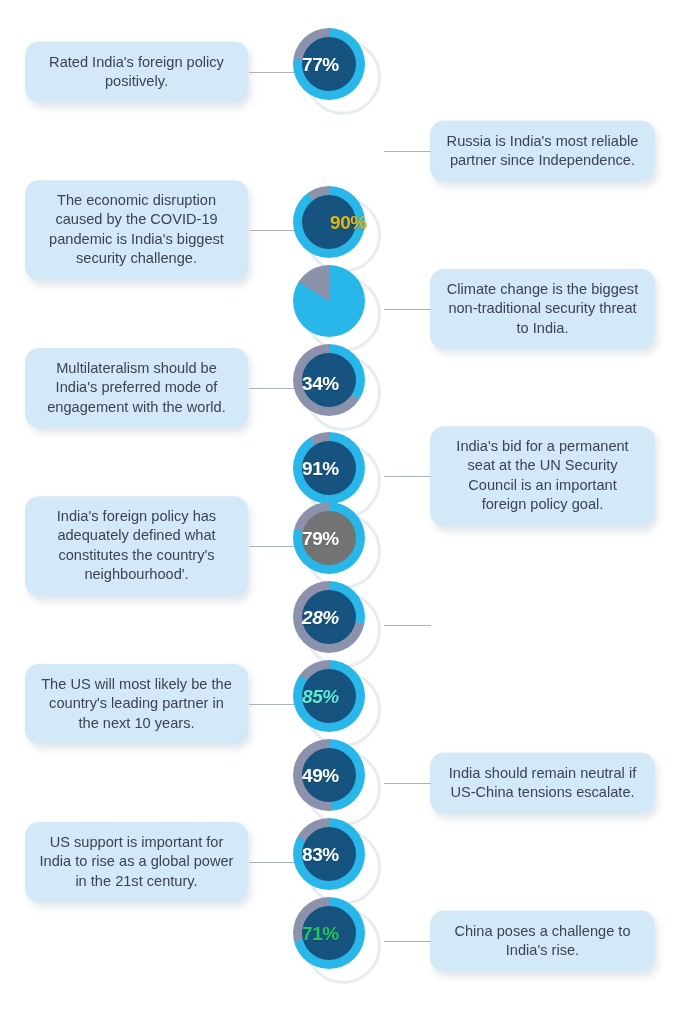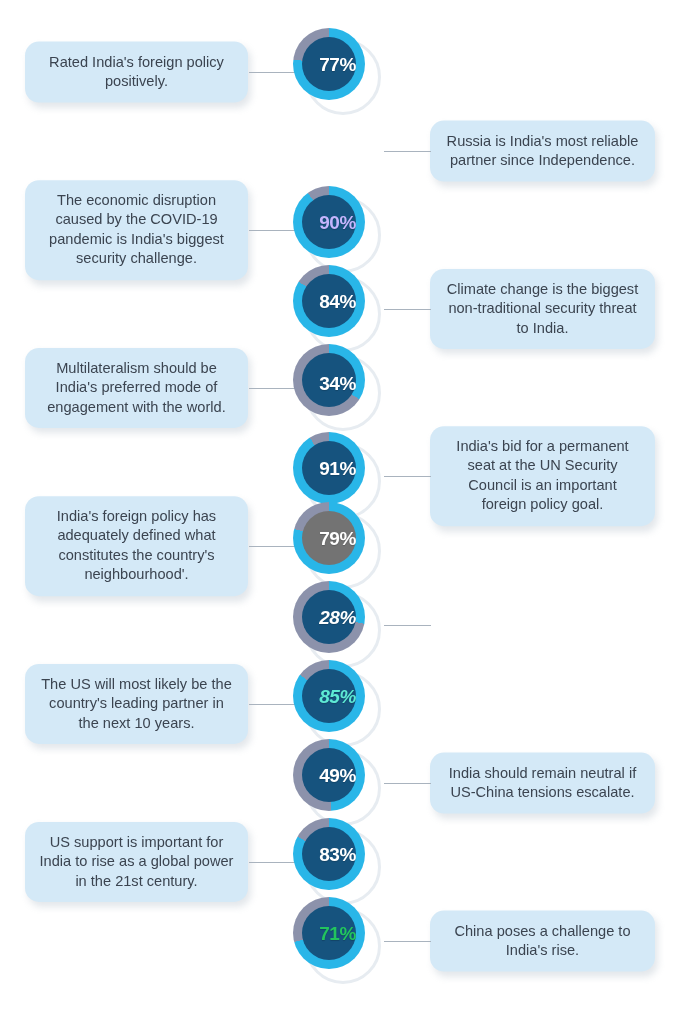--- a/index.html
+++ b/index.html
@@ -101,21 +101,21 @@
   .donut-inner {
     position: absolute;
     left: 9px;
     top: 9px;
     width: 54px;
     height: 54px;
     border-radius: 50%;
     background: #16537e;
     display: flex;
     align-items: center;
-    justify-content: flex-end;
+    justify-content: flex-start;
   }
   .pct {
     color: #ffffff;
     font-weight: bold;
     font-size: 19px;
     letter-spacing: -0.4px;
     line-height: 1;
     white-space: nowrap;
     text-shadow: 0 1px 1px rgba(0,0,0,0.18);
   }
@@ -139,33 +139,30 @@
       <div class="bubble">Russia is India's most reliable partner since Independence.</div>
       <div class="connector" style="background: rgb(169, 179, 190);"></div>
     </div>
     <div class="row left" style="top: 190px;">
       <div class="bubble">The economic disruption caused by the COVID-19 pandemic is India's biggest security challenge.</div>
       <div class="connector" style="background: rgb(169, 179, 190);"></div>
       <div class="donut-wrap">
         <div class="halo" style="border-color: rgb(231, 236, 241);"></div>
         <div class="donut" style="background: conic-gradient(rgb(41, 182, 232) 0deg, rgb(41, 182, 232) 324deg, rgb(140, 146, 171) 324deg, rgb(140, 146, 171) 360deg);"></div>
         <div class="donut-inner" style="background: rgb(22, 83, 126);">
-          <span class="pct" style="color: #c4b5fd;">90%</span>
+          <span class="pct" style="color: #eab308; margin-left: 28px;">90%</span>
         </div>
       </div>
     </div>
     <div class="row right" style="top: 269px;">
       <div class="bubble">Climate change is the biggest non-traditional security threat to India.</div>
       <div class="connector" style="background: rgb(169, 179, 190);"></div>
       <div class="donut-wrap">
         <div class="halo" style="border-color: rgb(231, 236, 241);"></div>
         <div class="donut" style="background: conic-gradient(rgb(41, 182, 232) 0deg, rgb(41, 182, 232) 302.4deg, rgb(140, 146, 171) 302.4deg, rgb(140, 146, 171) 360deg);"></div>
-        <div class="donut-inner" style="background: rgb(22, 83, 126);">
-          <span class="pct" style="color: rgb(255, 255, 255);">84%</span>
-        </div>
       </div>
     </div>
     <div class="row left" style="top: 348px;">
       <div class="bubble">Multilateralism should be India's preferred mode of engagement with the world.</div>
       <div class="connector" style="background: rgb(169, 179, 190);"></div>
       <div class="donut-wrap">
         <div class="halo" style="border-color: rgb(231, 236, 241);"></div>
         <div class="donut" style="background: conic-gradient(rgb(41, 182, 232) 0deg, rgb(41, 182, 232) 122.4deg, rgb(140, 146, 171) 122.4deg, rgb(140, 146, 171) 360deg);"></div>
         <div class="donut-inner" style="background: rgb(22, 83, 126);">
           <span class="pct" style="color: rgb(255, 255, 255); margin-top: 6px;">34%</span>

